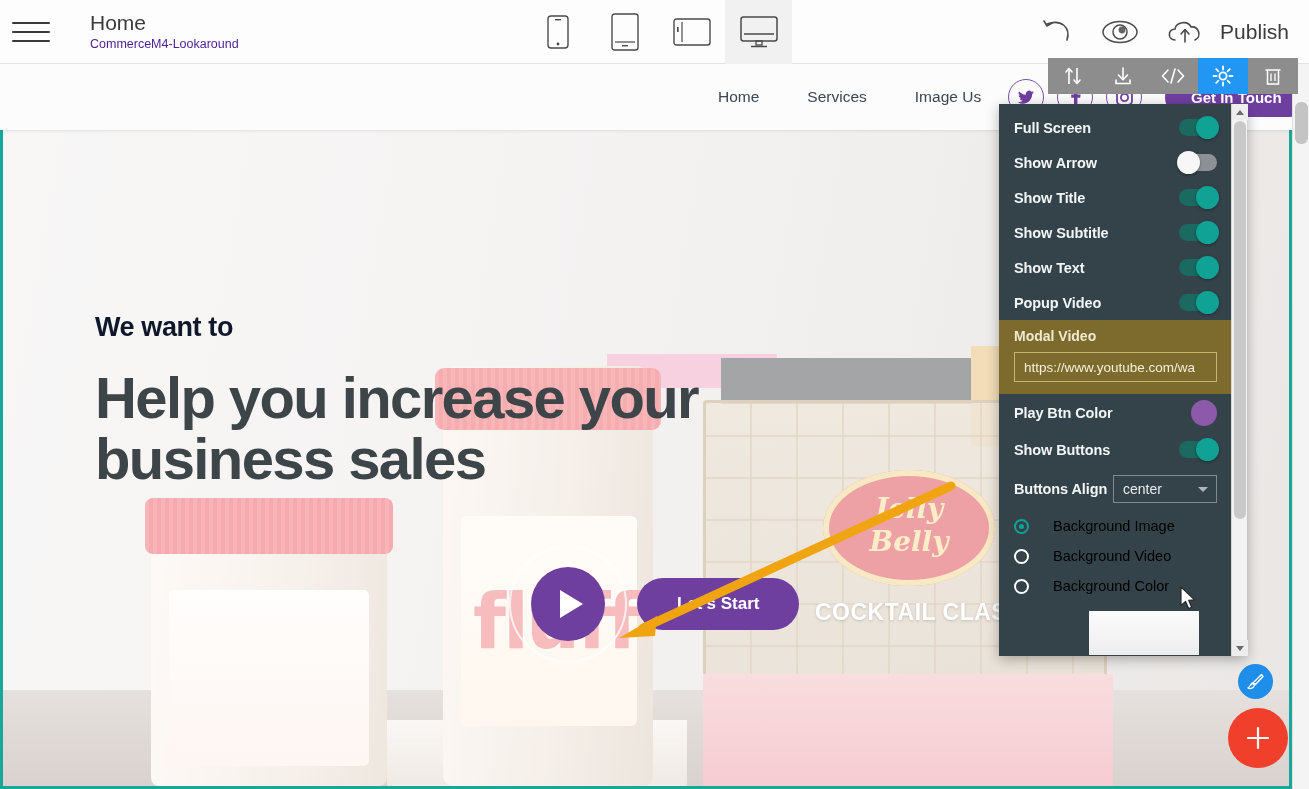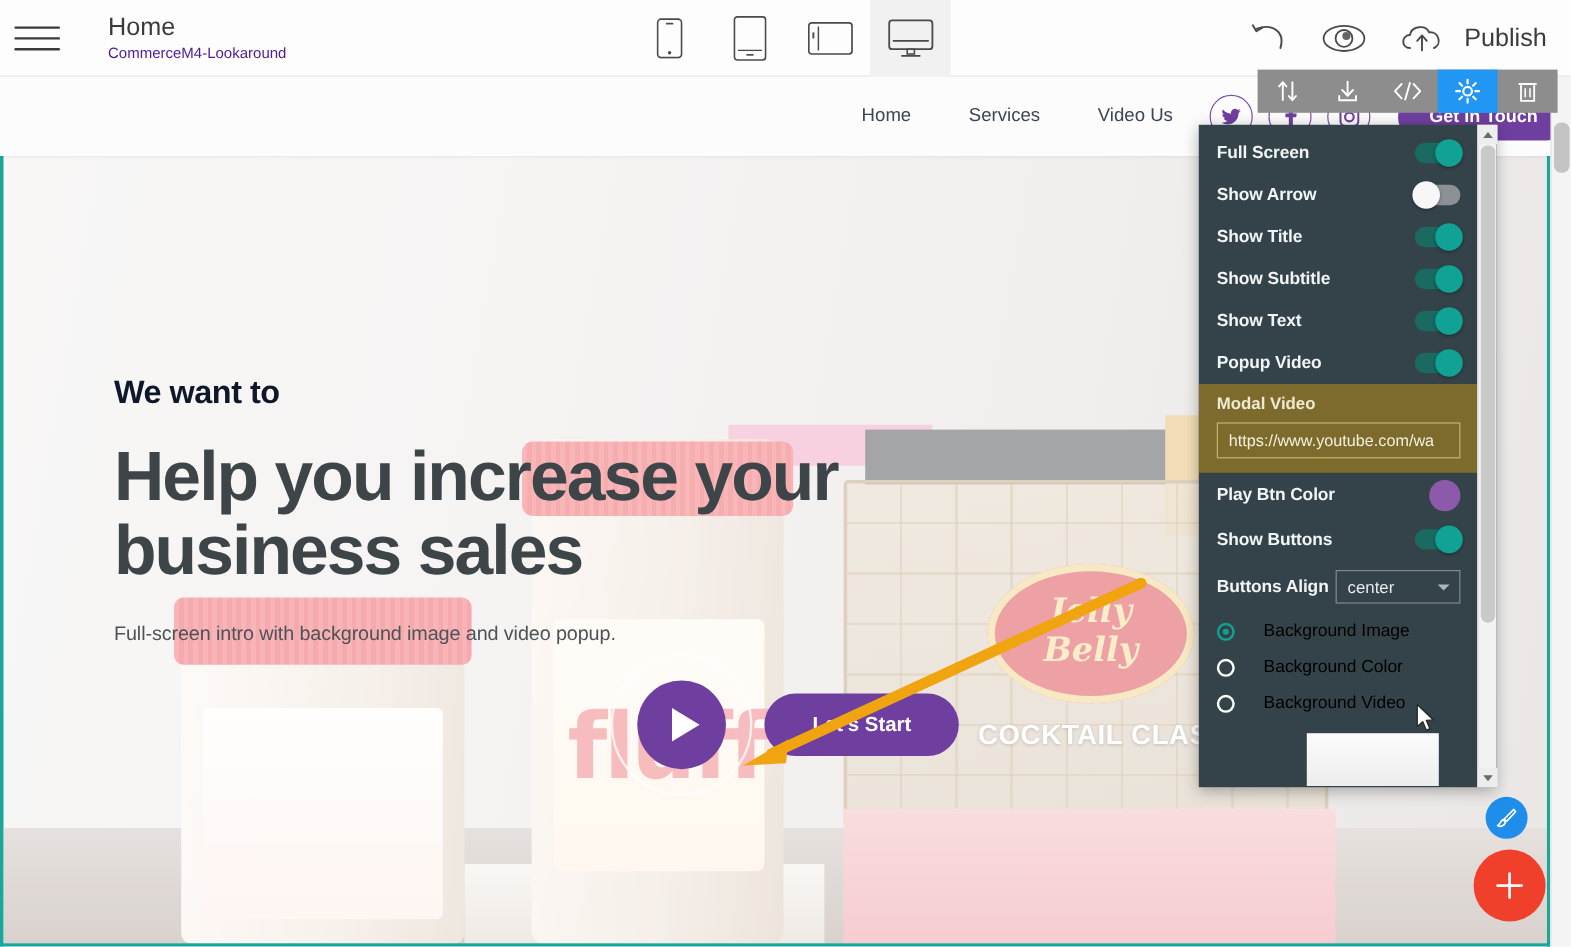--- a/index.html
+++ b/index.html
@@ -442,21 +442,21 @@
     </div>
   </div>
 
   <div class="canvas">
 
     <div class="site-nav">
 
       <div class="nav-links">
         <a>Home</a>
         <a>Services</a>
-        <a>Video Us</a>
+        <a>Image Us</a>
       </div>
 
       <div class="nav-right">
         <div class="social-circle">
           <svg width="18" height="15" viewBox="0 0 18 15">
             <path d="M17 2.2a6.6 6.6 0 0 1-1.9.5 3.3 3.3 0 0 0 1.5-1.8 6.6 6.6 0 0 1-2.1.8A3.3 3.3 0 0 0 8.9 4.7 9.4 9.4 0 0 1 2.1 1.2a3.3 3.3 0 0 0 1 4.4A3.3 3.3 0 0 1 1.6 5.2a3.3 3.3 0 0 0 2.6 3.2 3.3 3.3 0 0 1-1.5.1 3.3 3.3 0 0 0 3.1 2.3A6.6 6.6 0 0 1 0.8 12.2 9.3 9.3 0 0 0 5.9 13.7c6 0 9.4-5 9.2-9.5A6.6 6.6 0 0 0 17 2.2z" fill="#6f3fa0"></path>
           </svg>
         </div>
         <div class="social-circle">
           <svg width="11" height="18" viewBox="0 0 11 18">
@@ -495,21 +495,20 @@
         <div class="prop jar-main"></div>
         <div class="prop jar-main-label"></div>
         <div class="prop fluff-word">fluff</div>
         <div class="prop jar-main-lid"></div>
         <div class="hero-overlay"></div>
       </div>
 
       <div class="hero-content">
         <div class="hero-sub">We want to</div>
         <div class="hero-title">Help you increase your business sales</div>
-        <div class="hero-text">Full-screen intro with background image and video popup.</div>
       </div>
 
       <div class="hero-actions">
         <div style="position:relative;">
           <div class="play-ring"></div>
           <div class="play-btn">
             <div class="tri"></div>
           </div>
         </div>
         <div class="lets-start">Let's Start</div>
@@ -645,25 +644,25 @@
             <span class="select-caret"></span>
           </span>
         </div>
 
         <div class="pradio-row">
           <span class="radio checked"></span>
           <span class="plabel">Background Image</span>
         </div>
         <div class="pradio-row">
           <span class="radio"></span>
-          <span class="plabel">Background Color</span>
+          <span class="plabel">Background Video</span>
         </div>
         <div class="pradio-row">
           <span class="radio"></span>
-          <span class="plabel">Background Video</span>
+          <span class="plabel">Background Color</span>
         </div>
 
         <div class="img-preview"></div>
       </div>
     </div>
 
     <div class="panel-sb">
       <div class="sb-arrow">
           <span class="cu"></span>
         </div>

